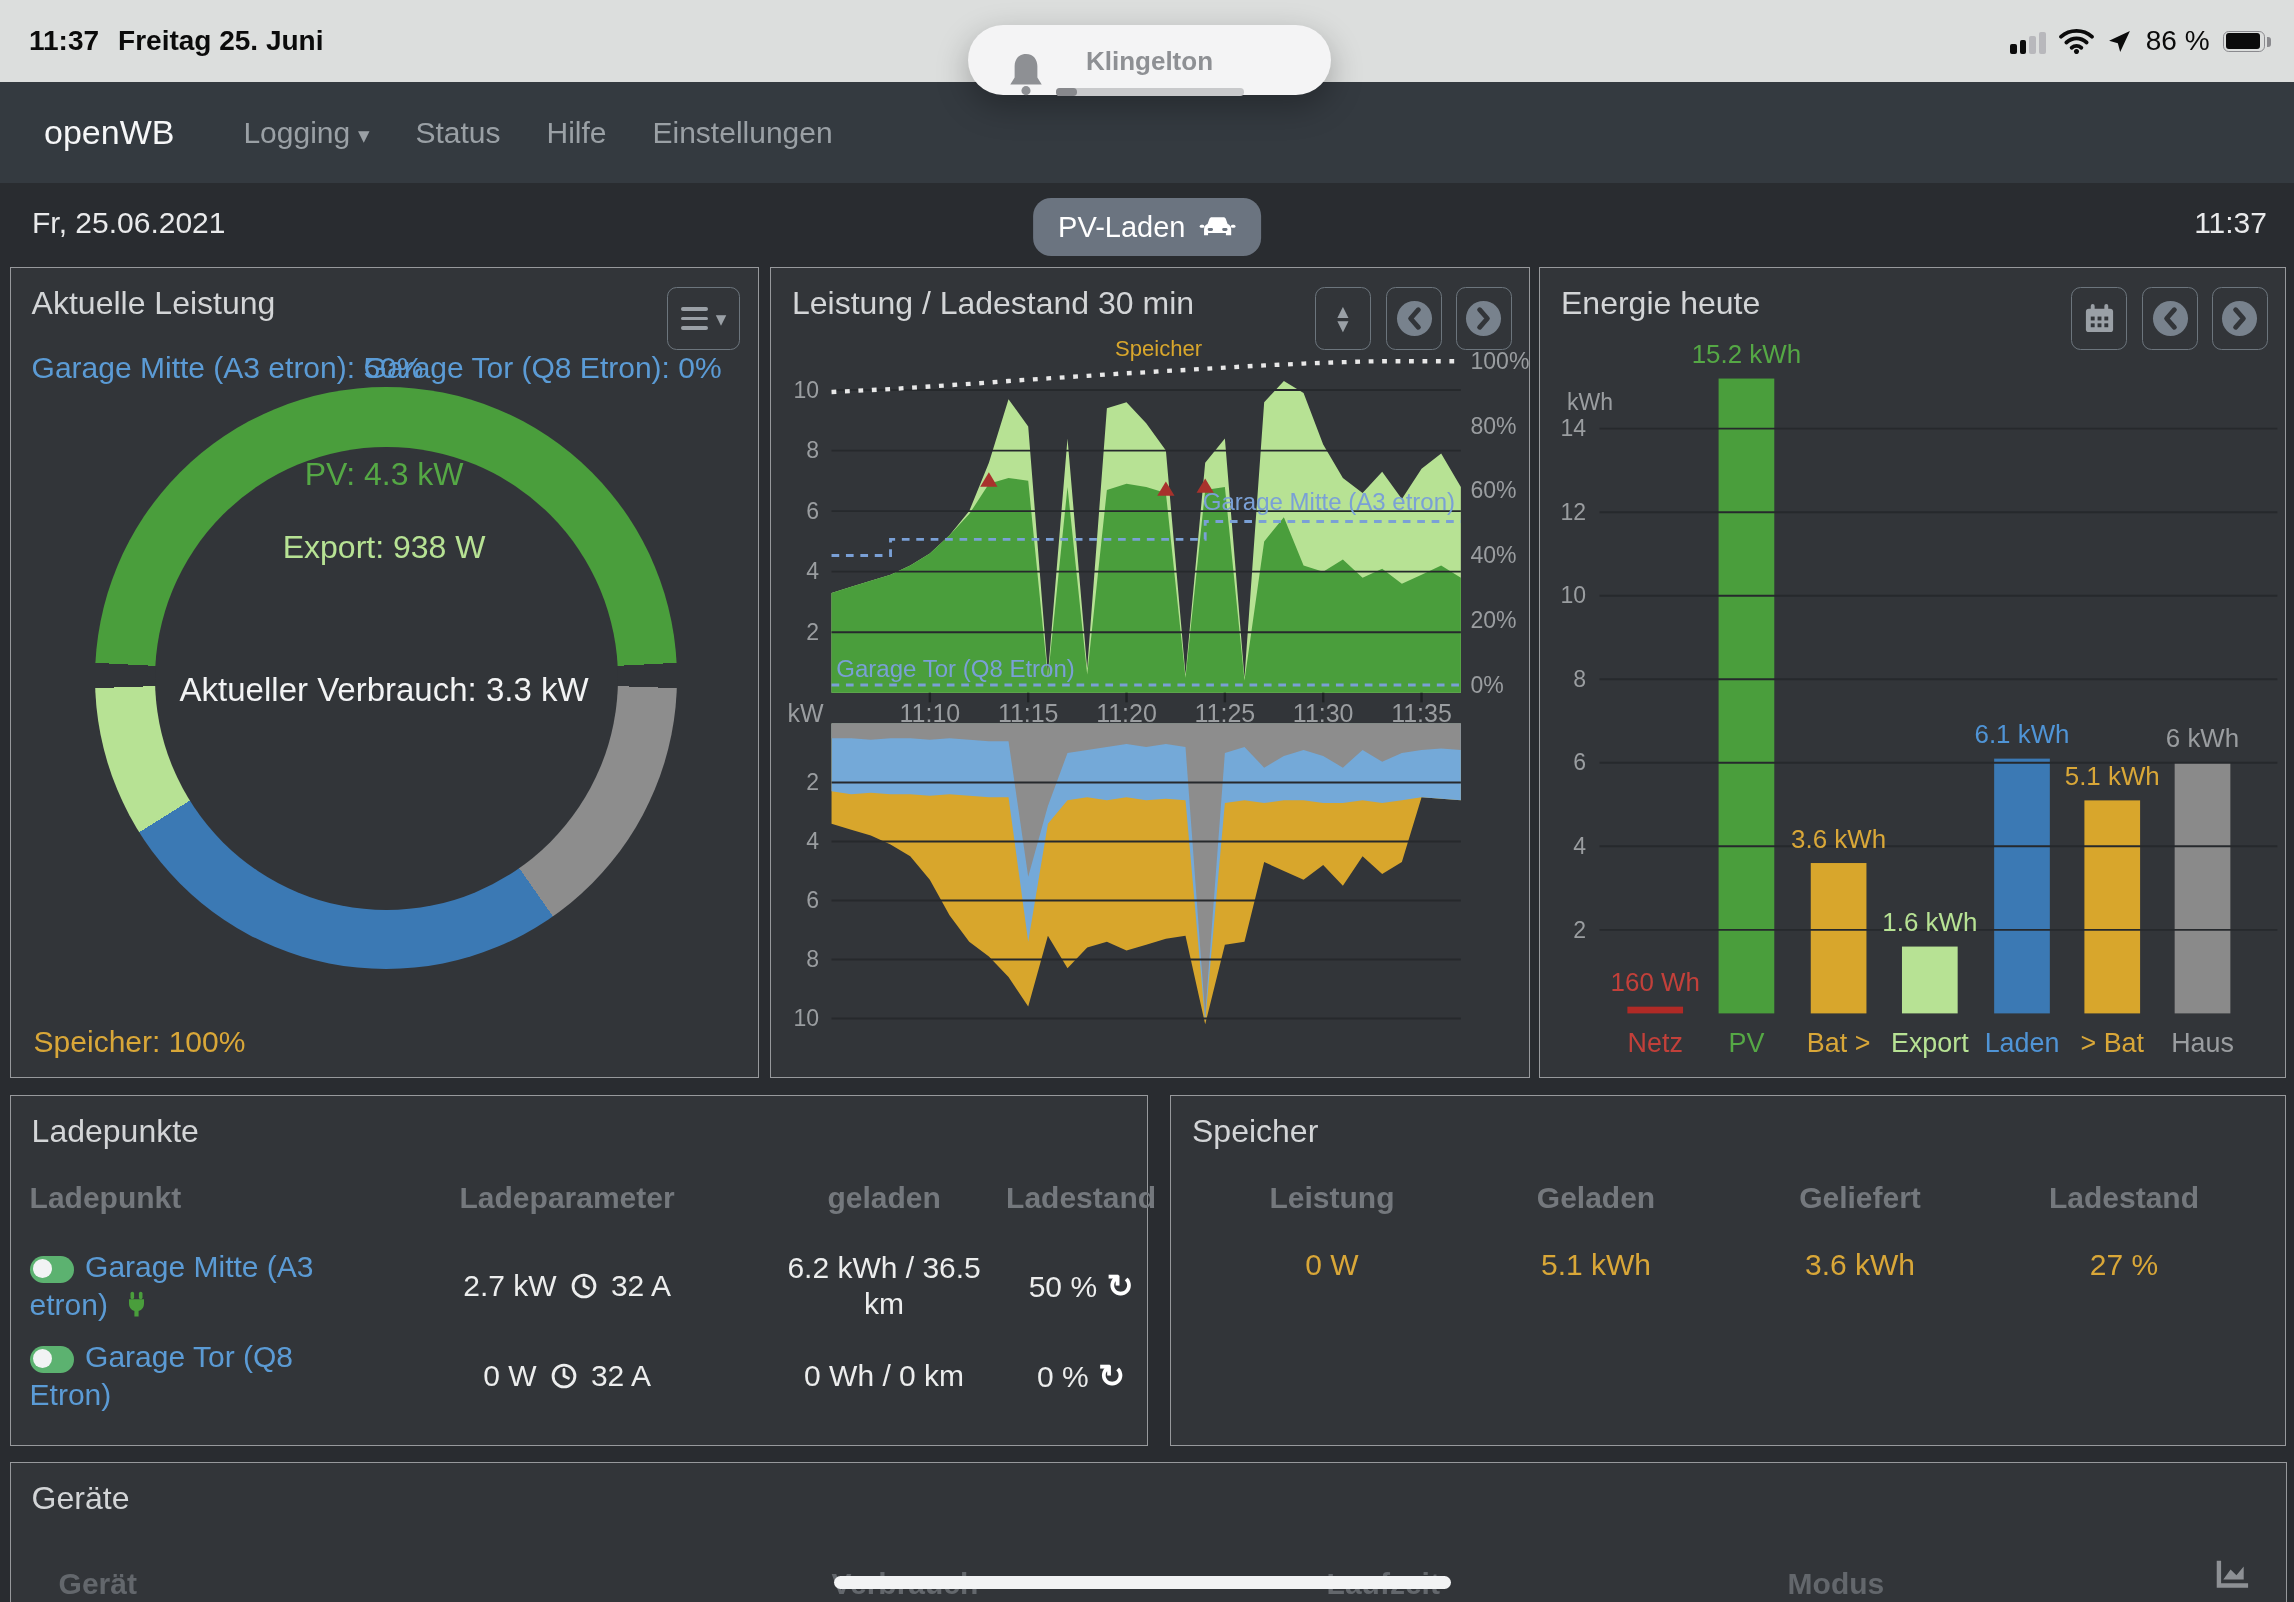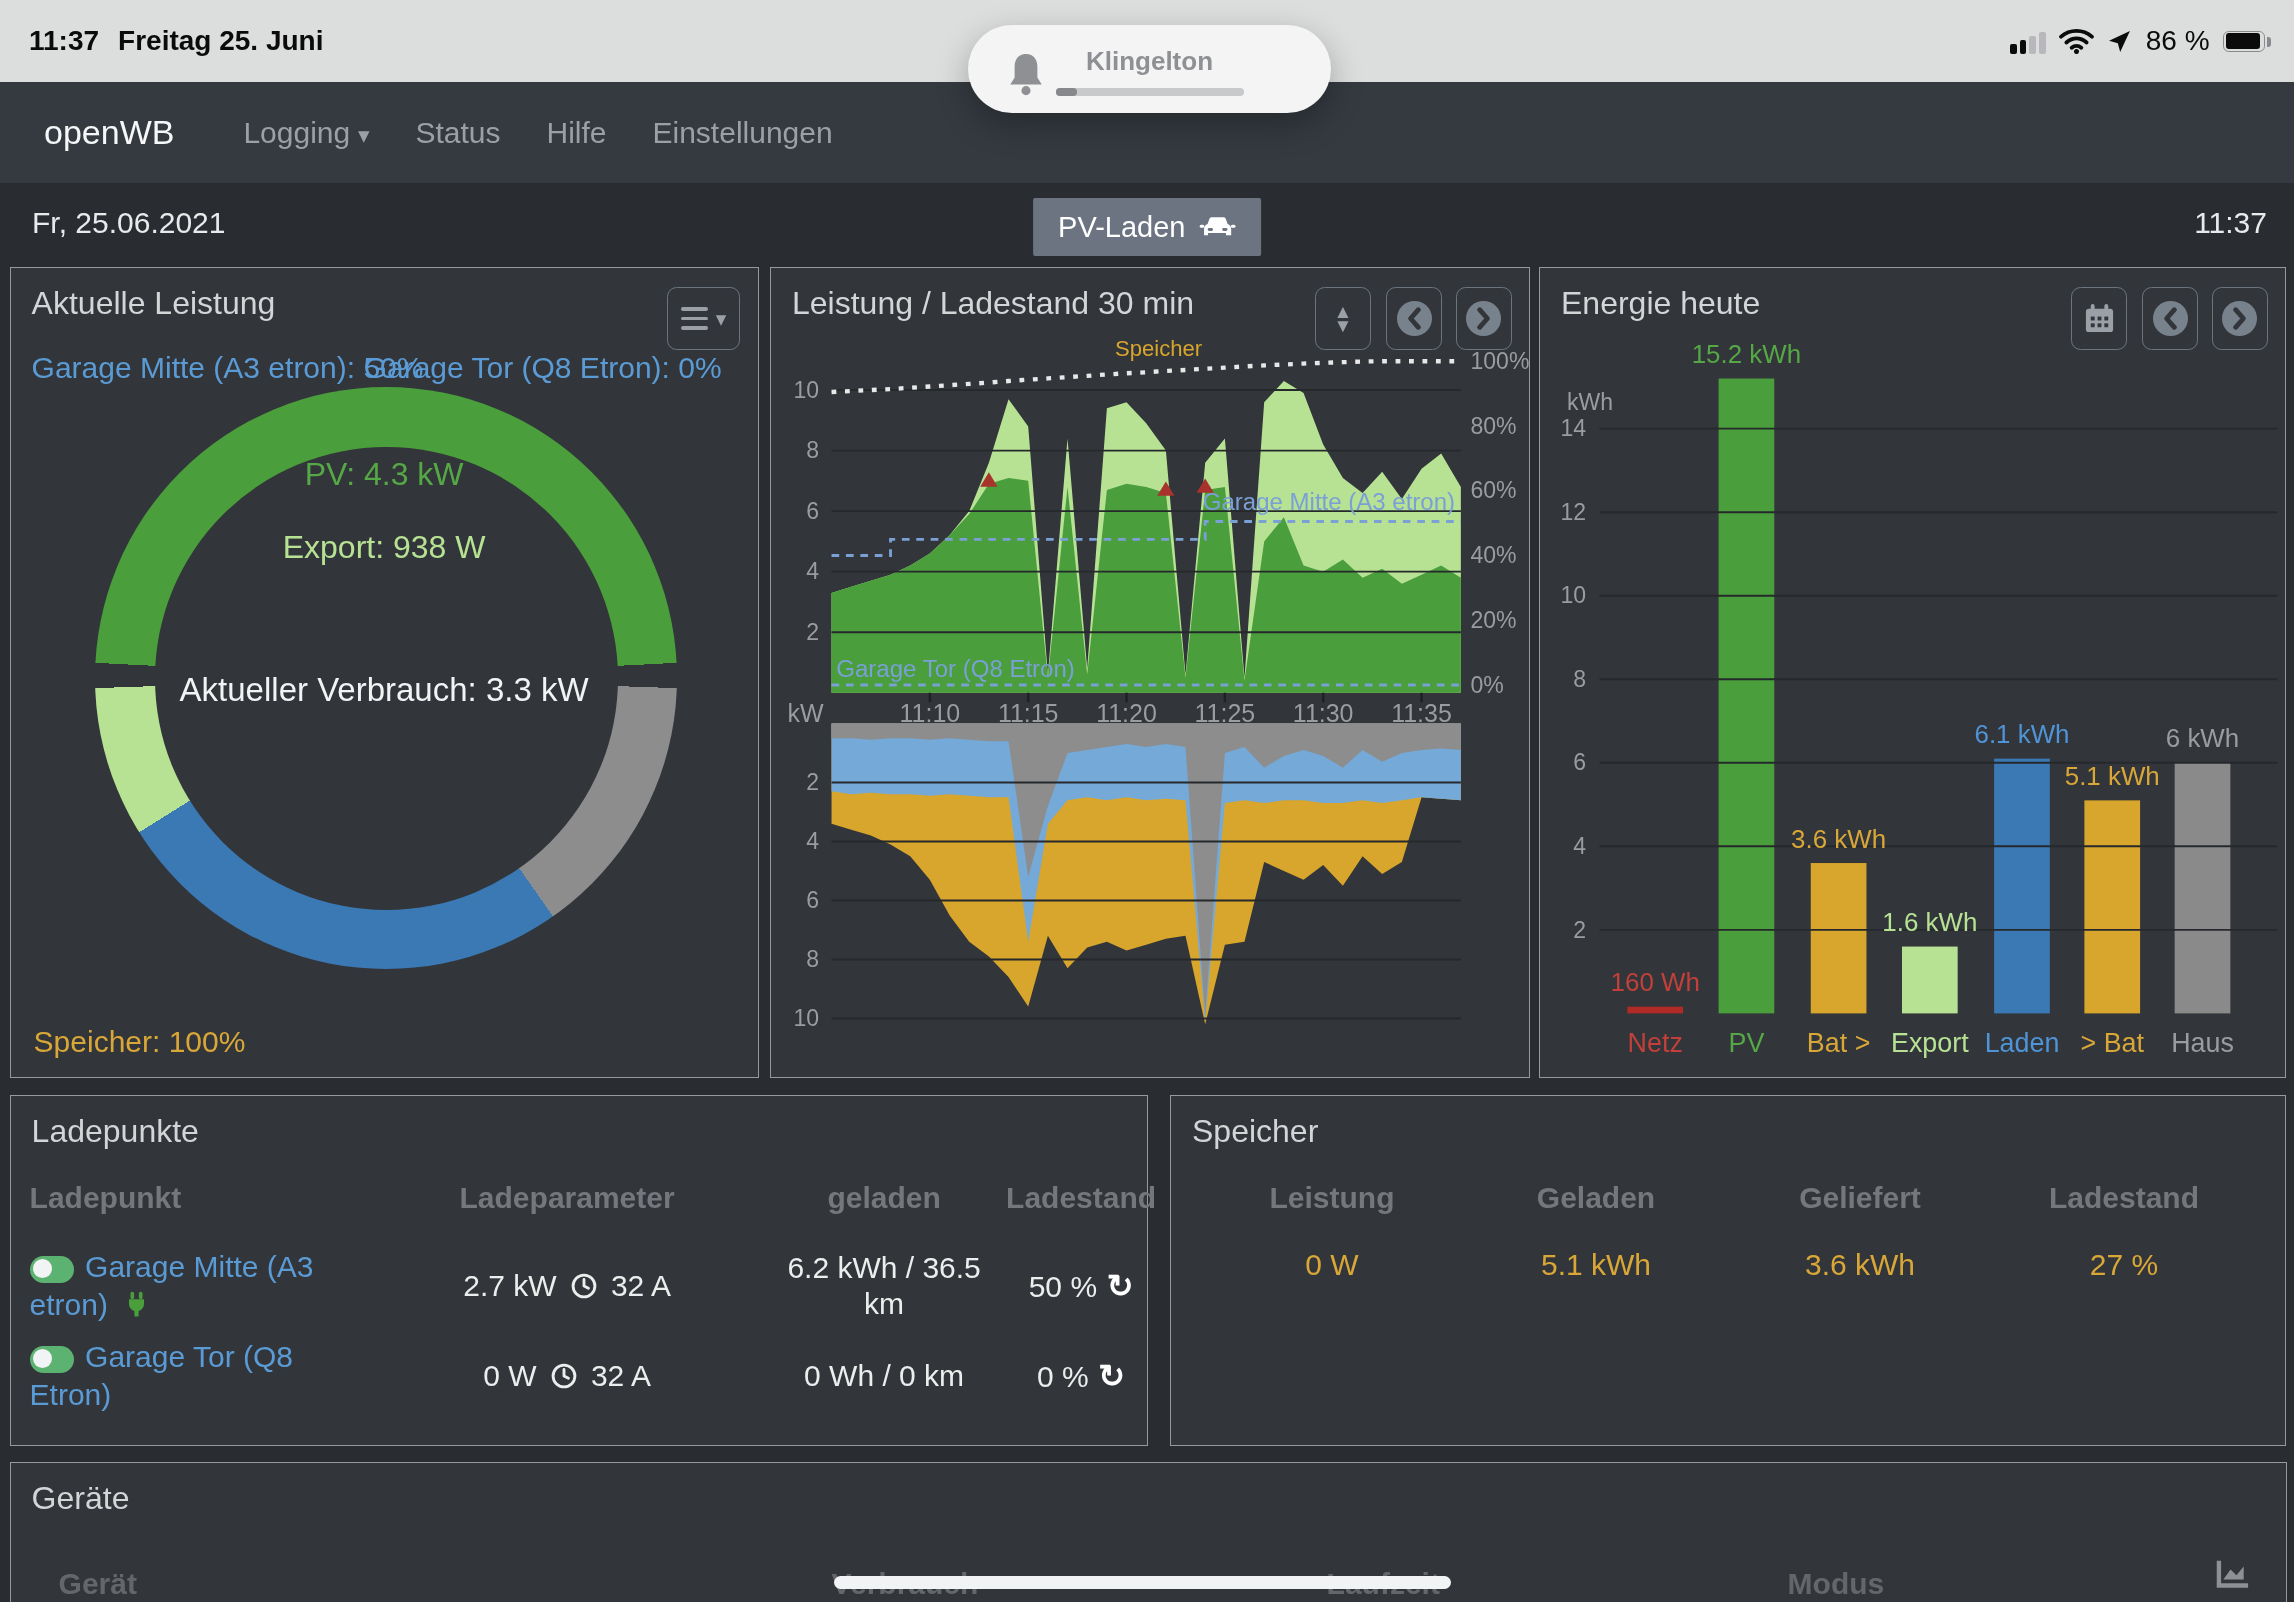--- a/index.html
+++ b/index.html
@@ -13,41 +13,41 @@
   .sb-left .sb-date { font-weight:600; }
   .sb-right { display:flex; align-items:center; gap:13.4px; }
   .sig { display:flex; align-items:flex-end; gap:2.9px; height:25px; }
   .sig i { display:block; width:6.7px; border-radius:1.9px; }
   .battery { position:relative; width:42px; height:21px; border:1.9px solid #8a8a8e; border-radius:5.8px; }
   .battery .fill { position:absolute; left:1.9px; top:1.9px; bottom:1.9px; width:85%; background:#0b0b0b; border-radius:2.9px; }
   .battery .tip { position:absolute; right:-6.7px; top:5.8px; width:3.8px; height:9.6px; background:#8a8a8e; border-radius:0 2.9px 2.9px 0; }
   .sb-pct { font-size:28px; color:#0b0b0b; }
 
   
-  .volume { position:absolute; left:968px; top:25px; width:363px; height:88px; background:#f4f4f5;
+  .volume { position:absolute; left:968px; top:25px; width:363px; height:70px; background:#f4f4f5;
     border-radius:49px; z-index:60; box-shadow:0 11.5px 33px rgba(0,0,0,.28); }
   .volume .bell { position:absolute; left:37px; top:25px; }
   .volume .vlabel { position:absolute; left:0; right:0; top:21px; text-align:center; font-size:26px; font-weight:700; color:#8e9094; }
   .volume .track { position:absolute; left:88px; top:63px; width:188px; height:7.7px; background:#c8c9cb; border-radius:3.8px; }
   .volume .tfill { position:absolute; left:0; top:0; height:7.7px; width:21px; background:#87888c; border-radius:3.8px; }
 
   
   .navbar { position:absolute; left:0; top:82px; width:2294px; height:101px; background:#343a40;
     display:flex; align-items:center; padding:0 44px; }
   .brand { color:#f6f7f8; font-size:34px; margin-right:69px; }
   .nav-items { display:flex; align-items:center; gap:46px; }
   .nav-item { color:#9aa0a5; font-size:30px; cursor:pointer; }
   .caret { display:inline-block; margin-left:7.7px; font-size:23px; color:#9aa0a5; }
 
   
   .subheader { position:absolute; left:0; top:183px; width:2294px; height:85px; }
   .sh-date { position:absolute; left:32px; top:23px; font-size:30px; color:#e9eaeb; }
   .sh-time { position:absolute; right:27px; top:23px; font-size:30px; color:#e9eaeb; }
   .mode-btn { position:absolute; left:50%; transform:translateX(-50%); top:15.4px; height:58px;
-    background:#6b7480; border:none; border-radius:2px; color:#fff; font-size:29px;
+    background:#6b7480; border:none; border-radius:18px; color:#fff; font-size:29px;
     font-family:inherit; padding:6px 25px; display:flex; align-items:center; gap:13.4px; cursor:pointer; }
 
   
   .panel { position:absolute; background:#323539; border:1.9px solid #97999c; }
   .ptitle { position:absolute; left:21px; top:17.3px; font-size:32px; color:#d3d5d7; }
   .pbtn { position:absolute; top:19px; height:63px; border:1.9px solid #6c757d; border-radius:9.6px;
     background:transparent; display:flex; align-items:center; justify-content:center; gap:7.7px; cursor:pointer; }
   .circle-ic { width:37px; height:37px; }
 
   

